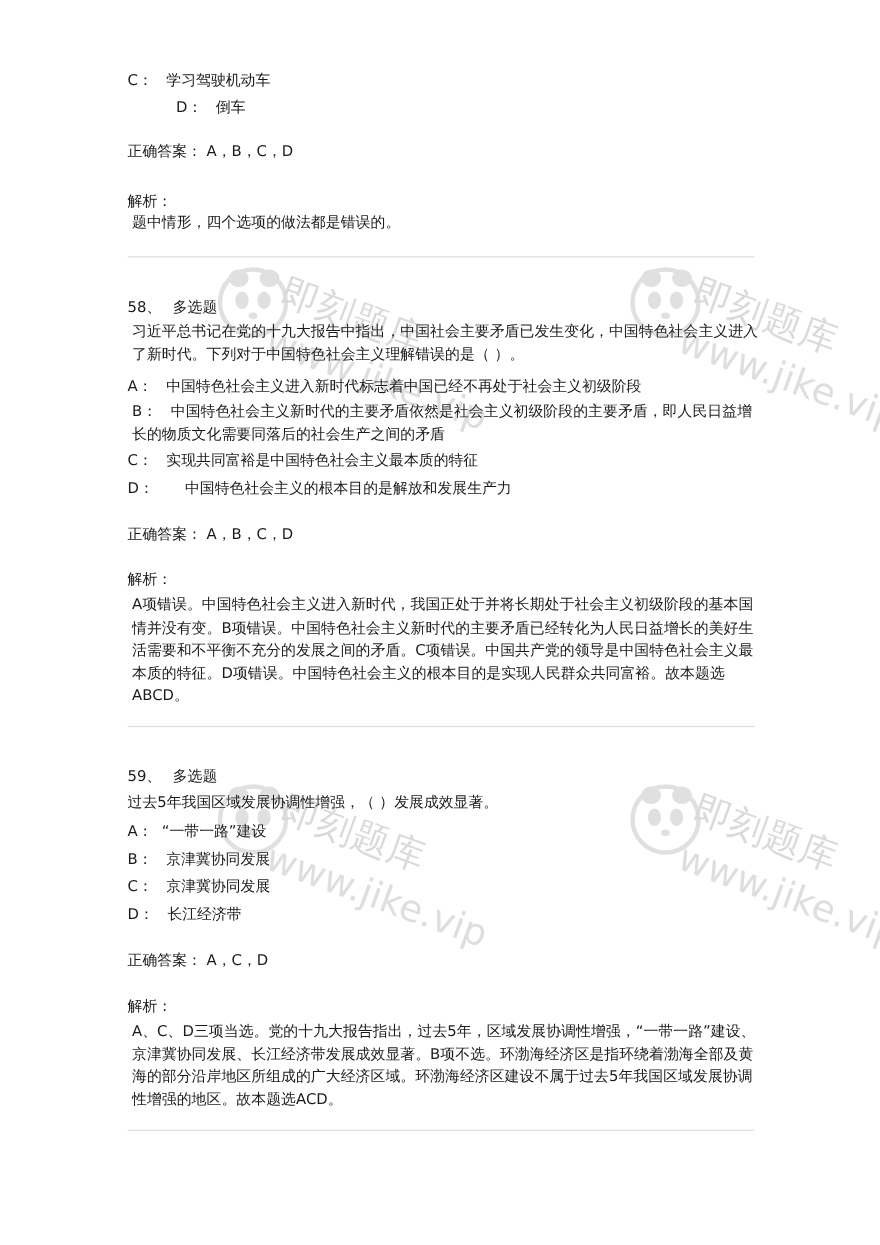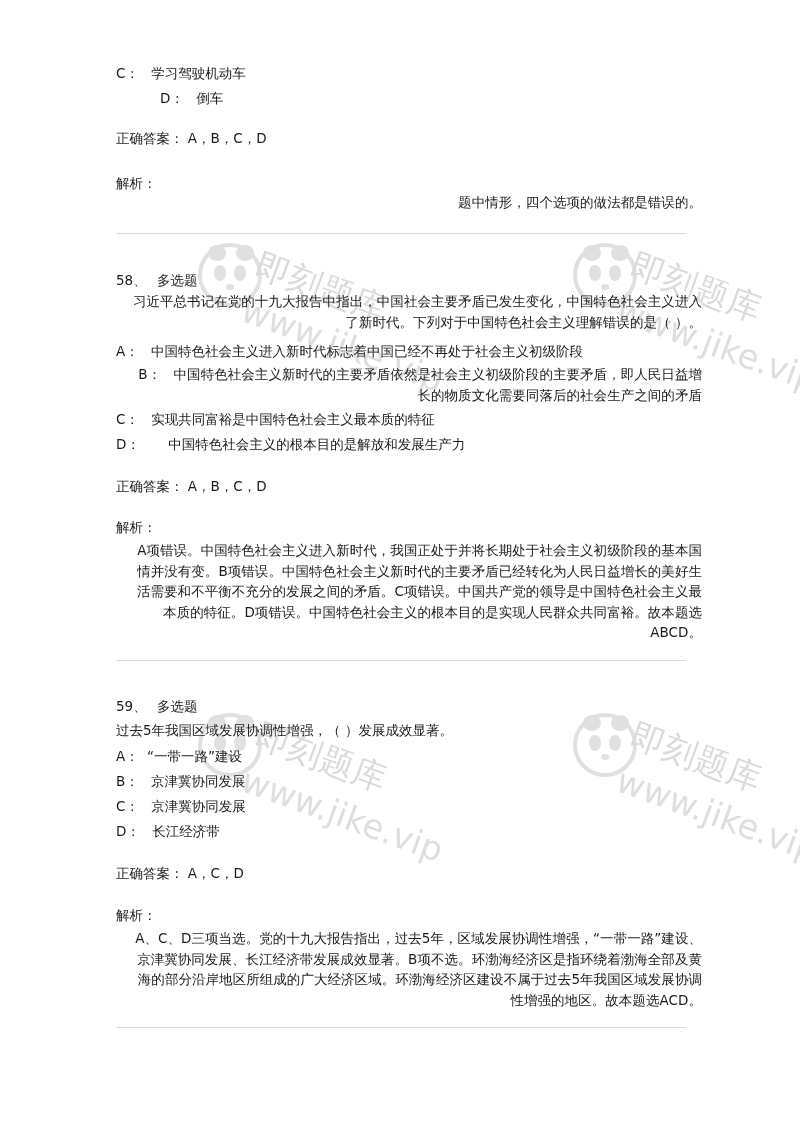--- a/index.html
+++ b/index.html
@@ -2,21 +2,21 @@
 <html><head>
   <meta charset="utf-8">
   <style>
     html, body { margin: 0; padding: 0; }
     body {
       width: 800px; height: 1132px; background: #ffffff; position: relative; overflow: hidden;
       font-family: "DejaVu Sans", "Liberation Sans", sans-serif; color: #1a1a1a;
     }
     .page { position: absolute; left: 116px; top: 0; width: 570px; }
     .line { position: absolute; left: 0; font-size: 13.5px; line-height: 18px; white-space: nowrap; }
-    .para { position: absolute; left: 16px; width: 570px; font-size: 13.5px; line-height: 20.5px; letter-spacing: 0.05px; text-align: right; }
+    .para { position: absolute; left: 4px; width: 570px; font-size: 13.5px; line-height: 20.5px; letter-spacing: 0.05px; }
     .sep { position: absolute; left: 0; width: 570px; height: 1px; background: #dcdcdc; }
     .watermark { position: absolute; pointer-events: none; opacity: 0.55; }
     .wm-text1 { position: absolute; font-size: 34px; color: #bdbdbd; transform: rotate(20deg); transform-origin: left top; white-space: nowrap; }
     .wm-text2 { position: absolute; font-size: 34px; color: #c4c4c4; transform: rotate(20deg); transform-origin: left top; white-space: nowrap; font-family: "DejaVu Sans", sans-serif; }
   </style>
 </head>
 <body>
 
 <div class="watermark" style="left:195px; top:235px;">
   <svg width="70" height="80" viewBox="0 0 70 80">

